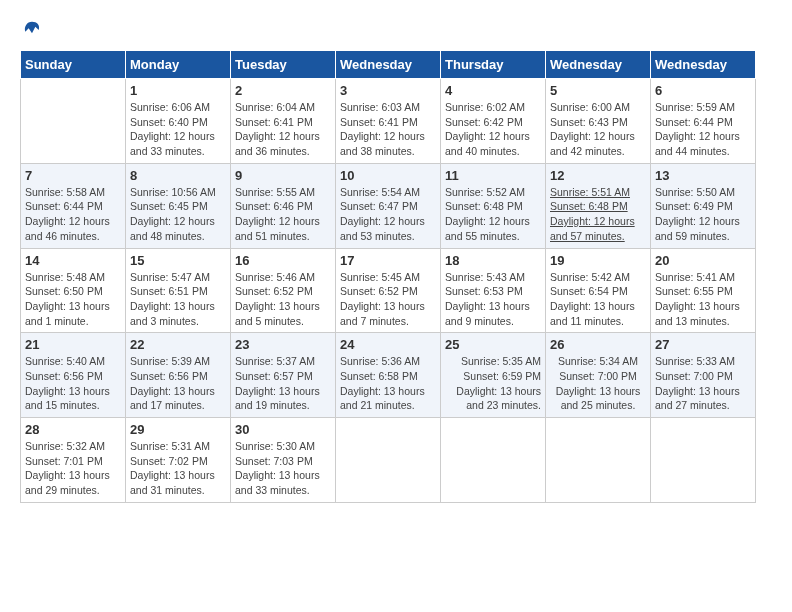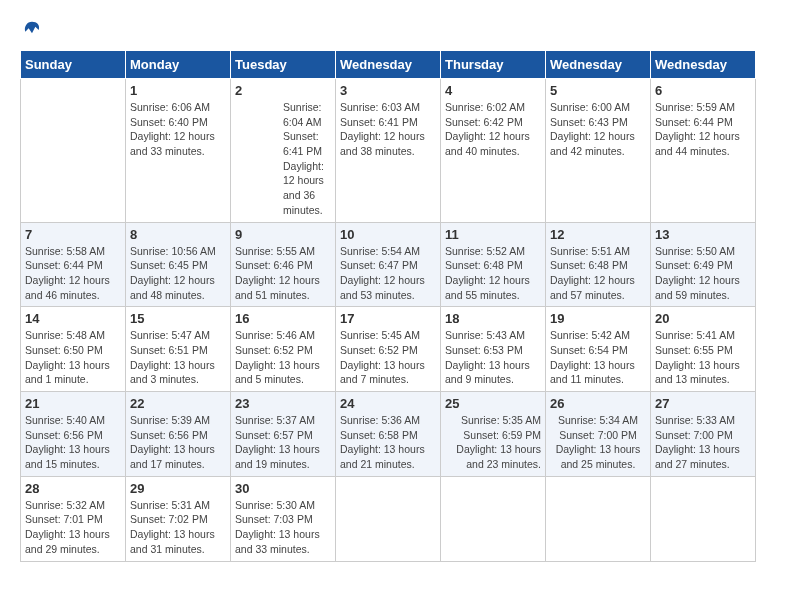--- a/index.html
+++ b/index.html
@@ -61,21 +61,21 @@
           <td class="empty"></td>
           <td>
             <div class="day-num">1</div>
             <div class="day-info" style="white-space: pre-line;">Sunrise: 6:06 AM
 Sunset: 6:40 PM
 Daylight: 12 hours
 and 33 minutes.</div>
           </td>
           <td>
             <div class="day-num">2</div>
-            <div class="day-info" style="white-space: pre-line; margin-left: 48px;">Sunrise: 6:04 AM
+            <div class="day-info" style="white-space: pre-line;">Sunrise: 6:04 AM
 Sunset: 6:41 PM
 Daylight: 12 hours
 and 36 minutes.</div>
           </td>
           <td>
             <div class="day-num">3</div>
             <div class="day-info" style="white-space: pre-line;">Sunrise: 6:03 AM
 Sunset: 6:41 PM
 Daylight: 12 hours
 and 38 minutes.</div>
@@ -133,21 +133,21 @@
           </td>
           <td>
             <div class="day-num">11</div>
             <div class="day-info" style="white-space: pre-line;">Sunrise: 5:52 AM
 Sunset: 6:48 PM
 Daylight: 12 hours
 and 55 minutes.</div>
           </td>
           <td>
             <div class="day-num">12</div>
-            <div class="day-info" style="white-space: pre-line;">Sunrise: 5:51 AM
+            <div class="day-info" style="white-space: pre-line; text-decoration: underline;">Sunrise: 5:51 AM
 Sunset: 6:48 PM
 Daylight: 12 hours
 and 57 minutes.</div>
           </td>
           <td>
             <div class="day-num">13</div>
             <div class="day-info" style="white-space: pre-line;">Sunrise: 5:50 AM
 Sunset: 6:49 PM
 Daylight: 12 hours
 and 59 minutes.</div>

